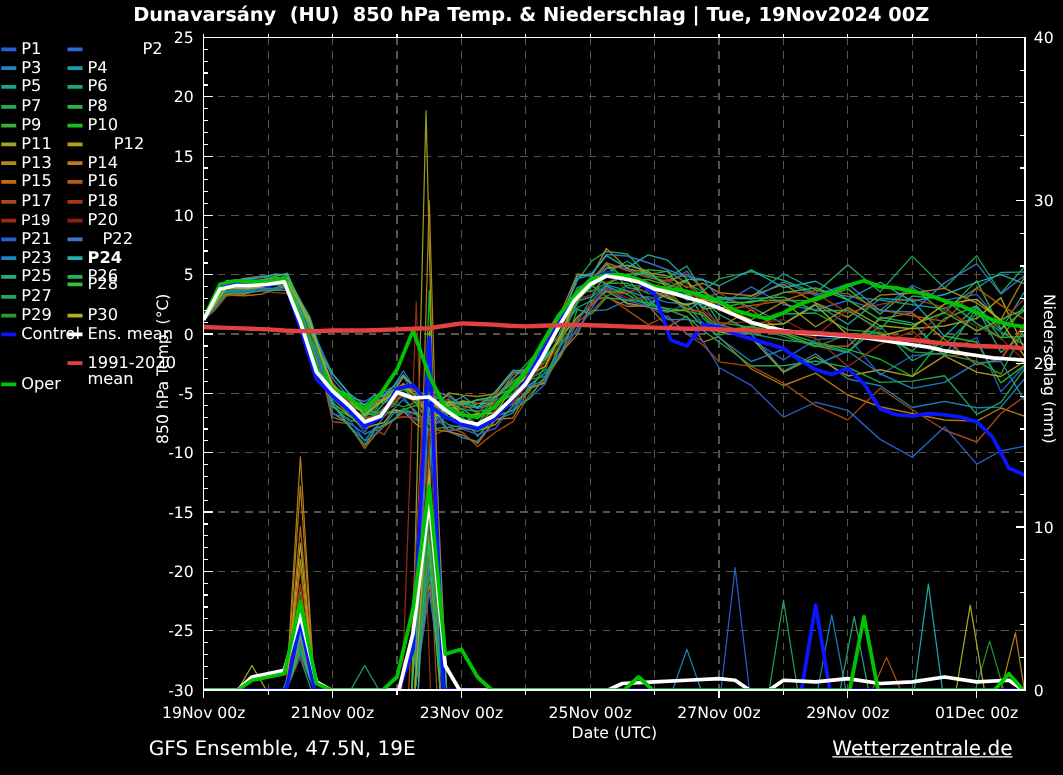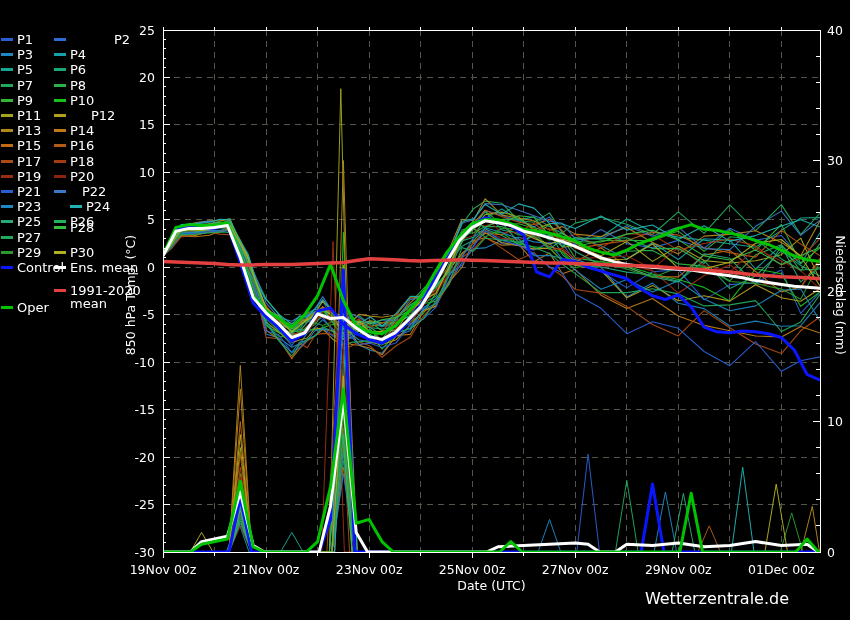--- a/index.html
+++ b/index.html
@@ -13,27 +13,28 @@
   .leg-row.two{align-items:flex-start;white-space:normal;}
   .leg-row.two .leg-label{width:74px;}
   .chip{display:inline-block;width:12px;height:3px;flex:0 0 12px;}
   .two .chip{margin-top:5px;}
   .ylab{position:absolute;font-size:12.5px;white-space:nowrap;}
   .ylab-left{left:130px;top:295px;transform:translate(-50%,-50%) rotate(-90deg);}
   .ylab-right{left:840px;top:295px;transform:translate(-50%,-50%) rotate(90deg);}
   .xlab{position:absolute;left:163px;width:657px;top:578px;text-align:center;font-size:12.5px;}
   .foot{position:absolute;top:589px;font-size:16px;}
   .foot-left{left:119px;}
-  .foot-right{right:61px;}
+  .foot-right{right:40px;text-decoration:underline;}
   svg text{fill:#fff;font-family:"DejaVu Sans","Liberation Sans",sans-serif;}
 </style>
 </head>
 <body>
 
 <div id="app">
+  <div class="title">Dunavarsány  (HU)  850 hPa Temp. &amp; Niederschlag | Tue, 19Nov2024 00Z</div>
 
   <svg id="plot" width="850" height="620">
       <line x1="163" x2="820" y1="504.54545454545456" y2="504.54545454545456" stroke="#55554a" stroke-dasharray="6,5" stroke-width="1" shape-rendering="crispEdges"></line>
       <line x1="163" x2="820" y1="457.09090909090907" y2="457.09090909090907" stroke="#55554a" stroke-dasharray="6,5" stroke-width="1" shape-rendering="crispEdges"></line>
       <line x1="163" x2="820" y1="409.6363636363636" y2="409.6363636363636" stroke="#55554a" stroke-dasharray="6,5" stroke-width="1" shape-rendering="crispEdges"></line>
       <line x1="163" x2="820" y1="362.1818181818182" y2="362.1818181818182" stroke="#55554a" stroke-dasharray="6,5" stroke-width="1" shape-rendering="crispEdges"></line>
       <line x1="163" x2="820" y1="314.72727272727275" y2="314.72727272727275" stroke="#55554a" stroke-dasharray="6,5" stroke-width="1" shape-rendering="crispEdges"></line>
       <line x1="163" x2="820" y1="267.27272727272725" y2="267.27272727272725" stroke="#55554a" stroke-dasharray="6,5" stroke-width="1" shape-rendering="crispEdges"></line>
       <line x1="163" x2="820" y1="219.8181818181818" y2="219.8181818181818" stroke="#55554a" stroke-dasharray="6,5" stroke-width="1" shape-rendering="crispEdges"></line>
       <line x1="163" x2="820" y1="172.36363636363637" y2="172.36363636363637" stroke="#55554a" stroke-dasharray="6,5" stroke-width="1" shape-rendering="crispEdges"></line>
@@ -321,41 +322,41 @@
         <span class="leg-label">P16</span>
       </div>
       <div class="leg-row" style="left: 1px; top: 154.6px;">
         <span class="chip" style="background: rgb(173, 75, 20);"></span>
         <span class="leg-label">P17</span>
       </div>
       <div class="leg-row" style="left: 54px; top: 154.6px;">
         <span class="chip" style="background: rgb(164, 59, 18);"></span>
         <span class="leg-label">P18</span>
       </div>
-      <div class="leg-row" style="left: 1px; top: 169.8px;">
+      <div class="leg-row" style="left: 1px; top: 169.8px; font-family: Liberation Mono, monospace;">
         <span class="chip" style="background: rgb(152, 45, 18);"></span>
         <span class="leg-label">P19</span>
       </div>
       <div class="leg-row" style="left: 54px; top: 169.8px;">
         <span class="chip" style="background: rgb(140, 35, 16);"></span>
         <span class="leg-label">P20</span>
       </div>
       <div class="leg-row" style="left: 1px; top: 185px;">
         <span class="chip" style="background: rgb(42, 95, 212);"></span>
         <span class="leg-label">P21</span>
       </div>
       <div class="leg-row" style="left: 54px; top: 185px; gap: 16px;">
         <span class="chip" style="background: rgb(59, 120, 200);"></span>
         <span class="leg-label">P22</span>
       </div>
       <div class="leg-row" style="left: 1px; top: 200.2px;">
         <span class="chip" style="background: rgb(31, 134, 194);"></span>
         <span class="leg-label">P23</span>
       </div>
-      <div class="leg-row" style="left: 70px; top: 200.2px;">
+      <div class="leg-row" style="left: 54px; top: 200.2px; font-weight: bold;">
         <span class="chip" style="background: rgb(32, 178, 178);"></span>
         <span class="leg-label">P24</span>
       </div>
       <div class="leg-row" style="left: 1px; top: 215.4px;">
         <span class="chip" style="background: rgb(42, 168, 120);"></span>
         <span class="leg-label">P25</span>
       </div>
       <div class="leg-row" style="left: 54px; top: 215.4px;">
         <span class="chip" style="background: rgb(34, 178, 92);"></span>
         <span class="leg-label">P26</span>
@@ -391,14 +392,15 @@
       <div class="leg-row" style="left: 1px; top: 301px;">
         <span class="chip" style="background: rgb(0, 196, 0);"></span>
         <span class="leg-label">Oper</span>
       </div>
     </div>
 
   <div class="ylab ylab-left">850 hPa Temp. (°C)</div>
   <div class="ylab ylab-right">Niederschlag (mm)</div>
   <div class="xlab">Date (UTC)</div>
 
+  <div class="foot foot-left">GFS Ensemble, 47.5N, 19E</div>
   <div class="foot foot-right">Wetterzentrale.de</div>
 </div>
 
 </body></html>

